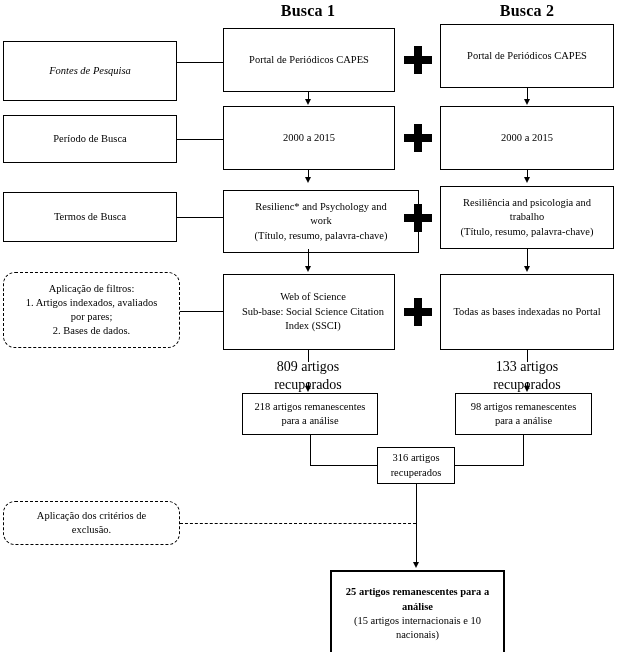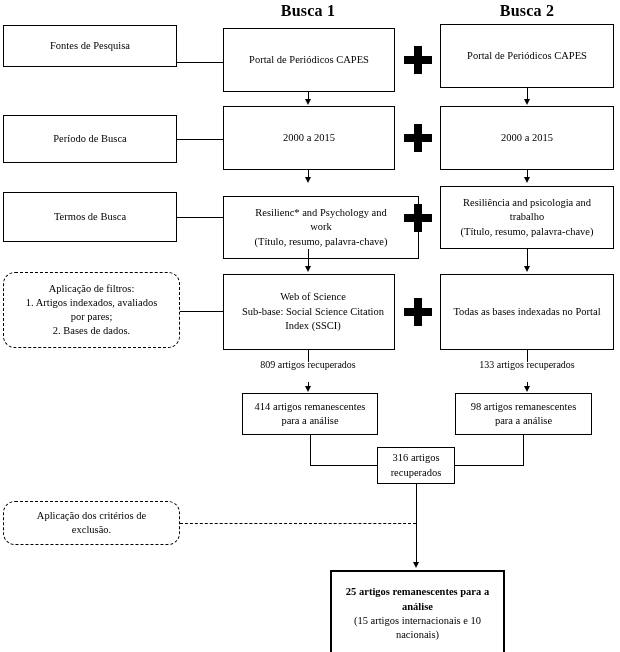--- a/index.html
+++ b/index.html
@@ -40,21 +40,21 @@
   .box.dashed {
     border-style: dashed;
     border-width: 1.6px;
     border-radius: 12px;
   }
   .box .inner { width: 100%; }
   .box .ln { display: block; }
   .bold { font-weight: bold; }
   .freetext {
     position: absolute;
-    font-size: 10px;
+    font-size: 14px;
     line-height: 1.3;
     text-align: center;
   }
   
   .vline {
     position: absolute;
     width: 0;
     border-left: 1.4px solid #000;
   }
   .hline {
@@ -94,21 +94,21 @@
   }
 </style>
 </head>
 <body>
 
 <div id="canvas">
 
   <div class="hdr" style="left:258px; top:2px; width:100px;">Busca 1</div>
   <div class="hdr" style="left:477px; top:2px; width:100px;">Busca 2</div>
 
-  <div class="box" style="left:3px; top:25px; width:174px; height:42px;">
+  <div class="box" style="left:3px; top:41px; width:174px; height:60px;font-style:italic;">
     <span class="inner">Fontes de Pesquisa</span>
   </div>
 
   <div class="hline" style="left:177px; top:62px; width:46px;"></div>
 
   <div class="box" style="left:223px; top:28px; width:172px; height:64px;">
     <span class="inner">Portal de Periódicos CAPES</span>
   </div>
 
   <div class="plus" style="left:404px; top:46px; width:28px; height:28px;">
@@ -150,21 +150,21 @@
 
   <div class="vline" style="left:527px; top:170px; height:8px;"></div>
   <div class="arrow" style="left:523.5px; top:177px;"></div>
 
   <div class="box" style="left:3px; top:192px; width:174px; height:50px;">
     <span class="inner">Termos de Busca</span>
   </div>
 
   <div class="hline" style="left:177px; top:217px; width:46px;"></div>
 
-  <div class="box" style="left:223px; top:196px; width:196px; height:63px;">
+  <div class="box" style="left:223px; top:190px; width:196px; height:63px;">
     <span class="inner">
       <span class="ln">Resilienc* and Psychology and</span>
       <span class="ln">work</span>
       <span class="ln">(Título, resumo, palavra-chave)</span>
     </span>
   </div>
 
   <div class="plus" style="left:404px; top:204px; width:28px; height:28px;">
     <span class="bar-h"></span>
     <span class="bar-v"></span>
@@ -223,21 +223,21 @@
   <div class="vline" style="left:527px; top:350px; height:12px;"></div>
   <div class="freetext" style="left:467px; top:358px; width:120px;">
     <span class="ln">133 artigos</span>
     <span class="ln">recuperados</span>
   </div>
   <div class="vline" style="left:527px; top:382px; height:5px;"></div>
   <div class="arrow" style="left:523.5px; top:386px;"></div>
 
   <div class="box" style="left:242px; top:393px; width:136px; height:42px;">
     <span class="inner">
-      <span class="ln">414 artigos remanescentes</span>
+      <span class="ln">218 artigos remanescentes</span>
       <span class="ln">para a análise</span>
     </span>
   </div>
 
   <div class="box" style="left:455px; top:393px; width:137px; height:42px;">
     <span class="inner">
       <span class="ln">98 artigos remanescentes</span>
       <span class="ln">para a análise</span>
     </span>
   </div>

